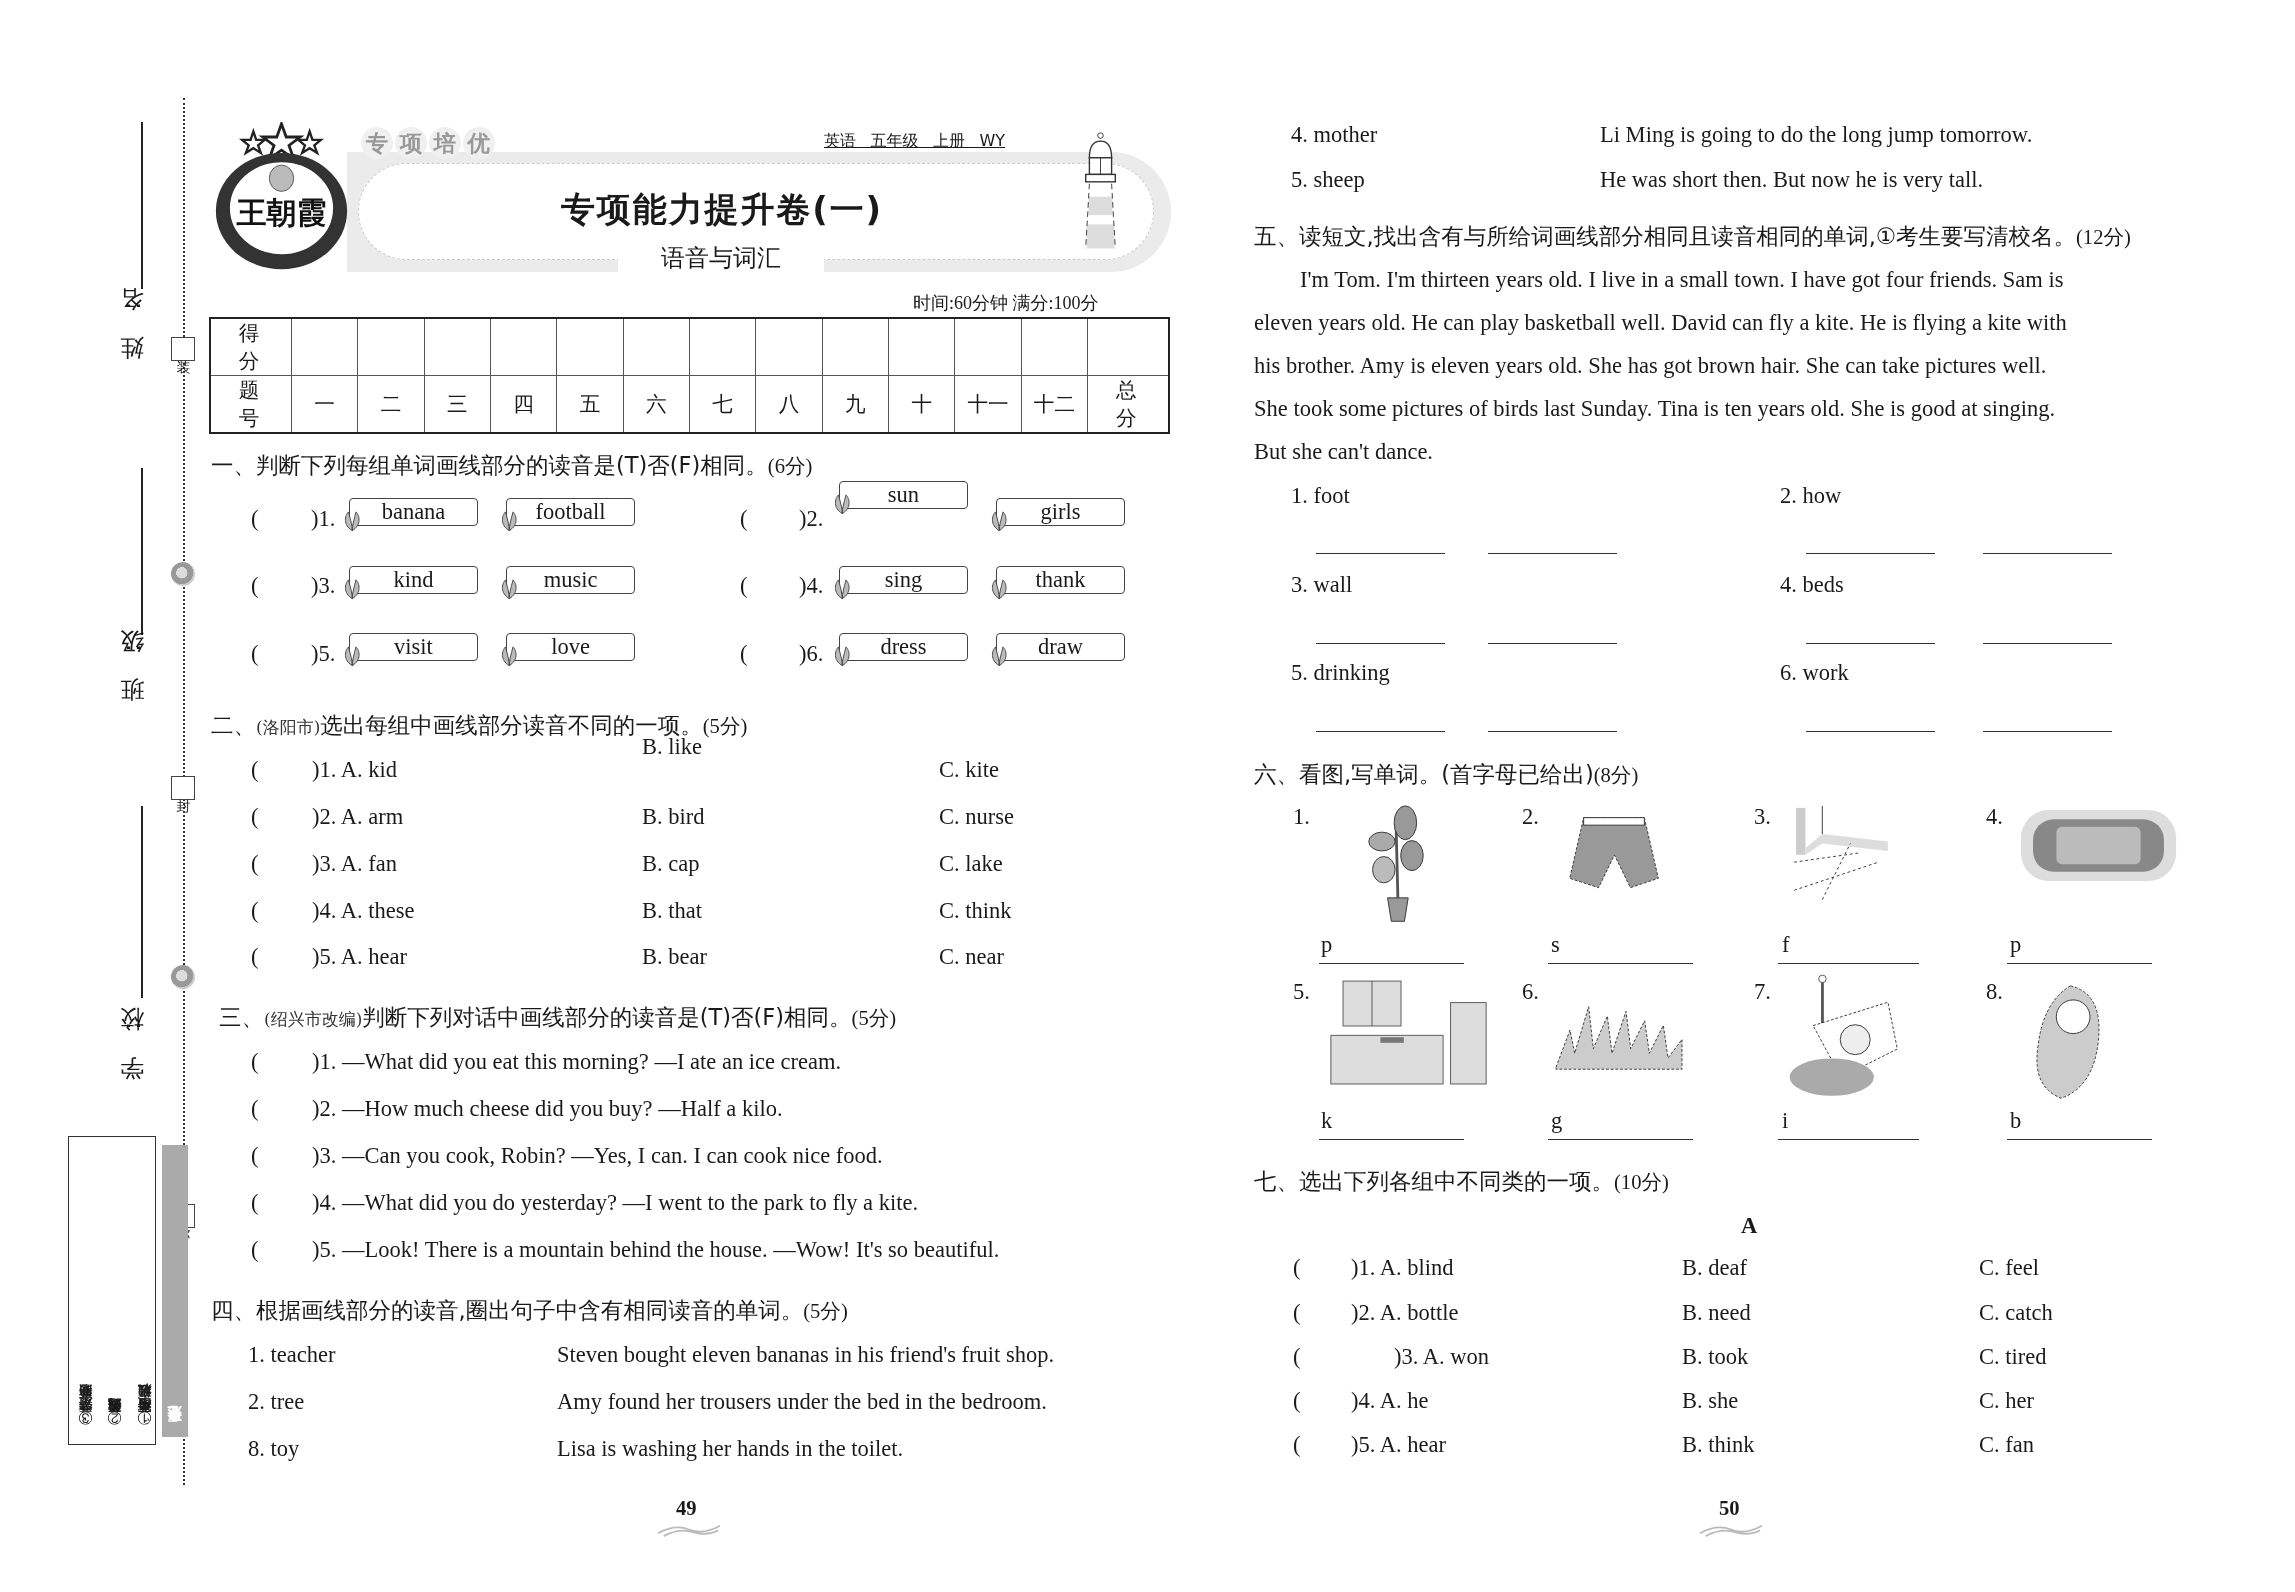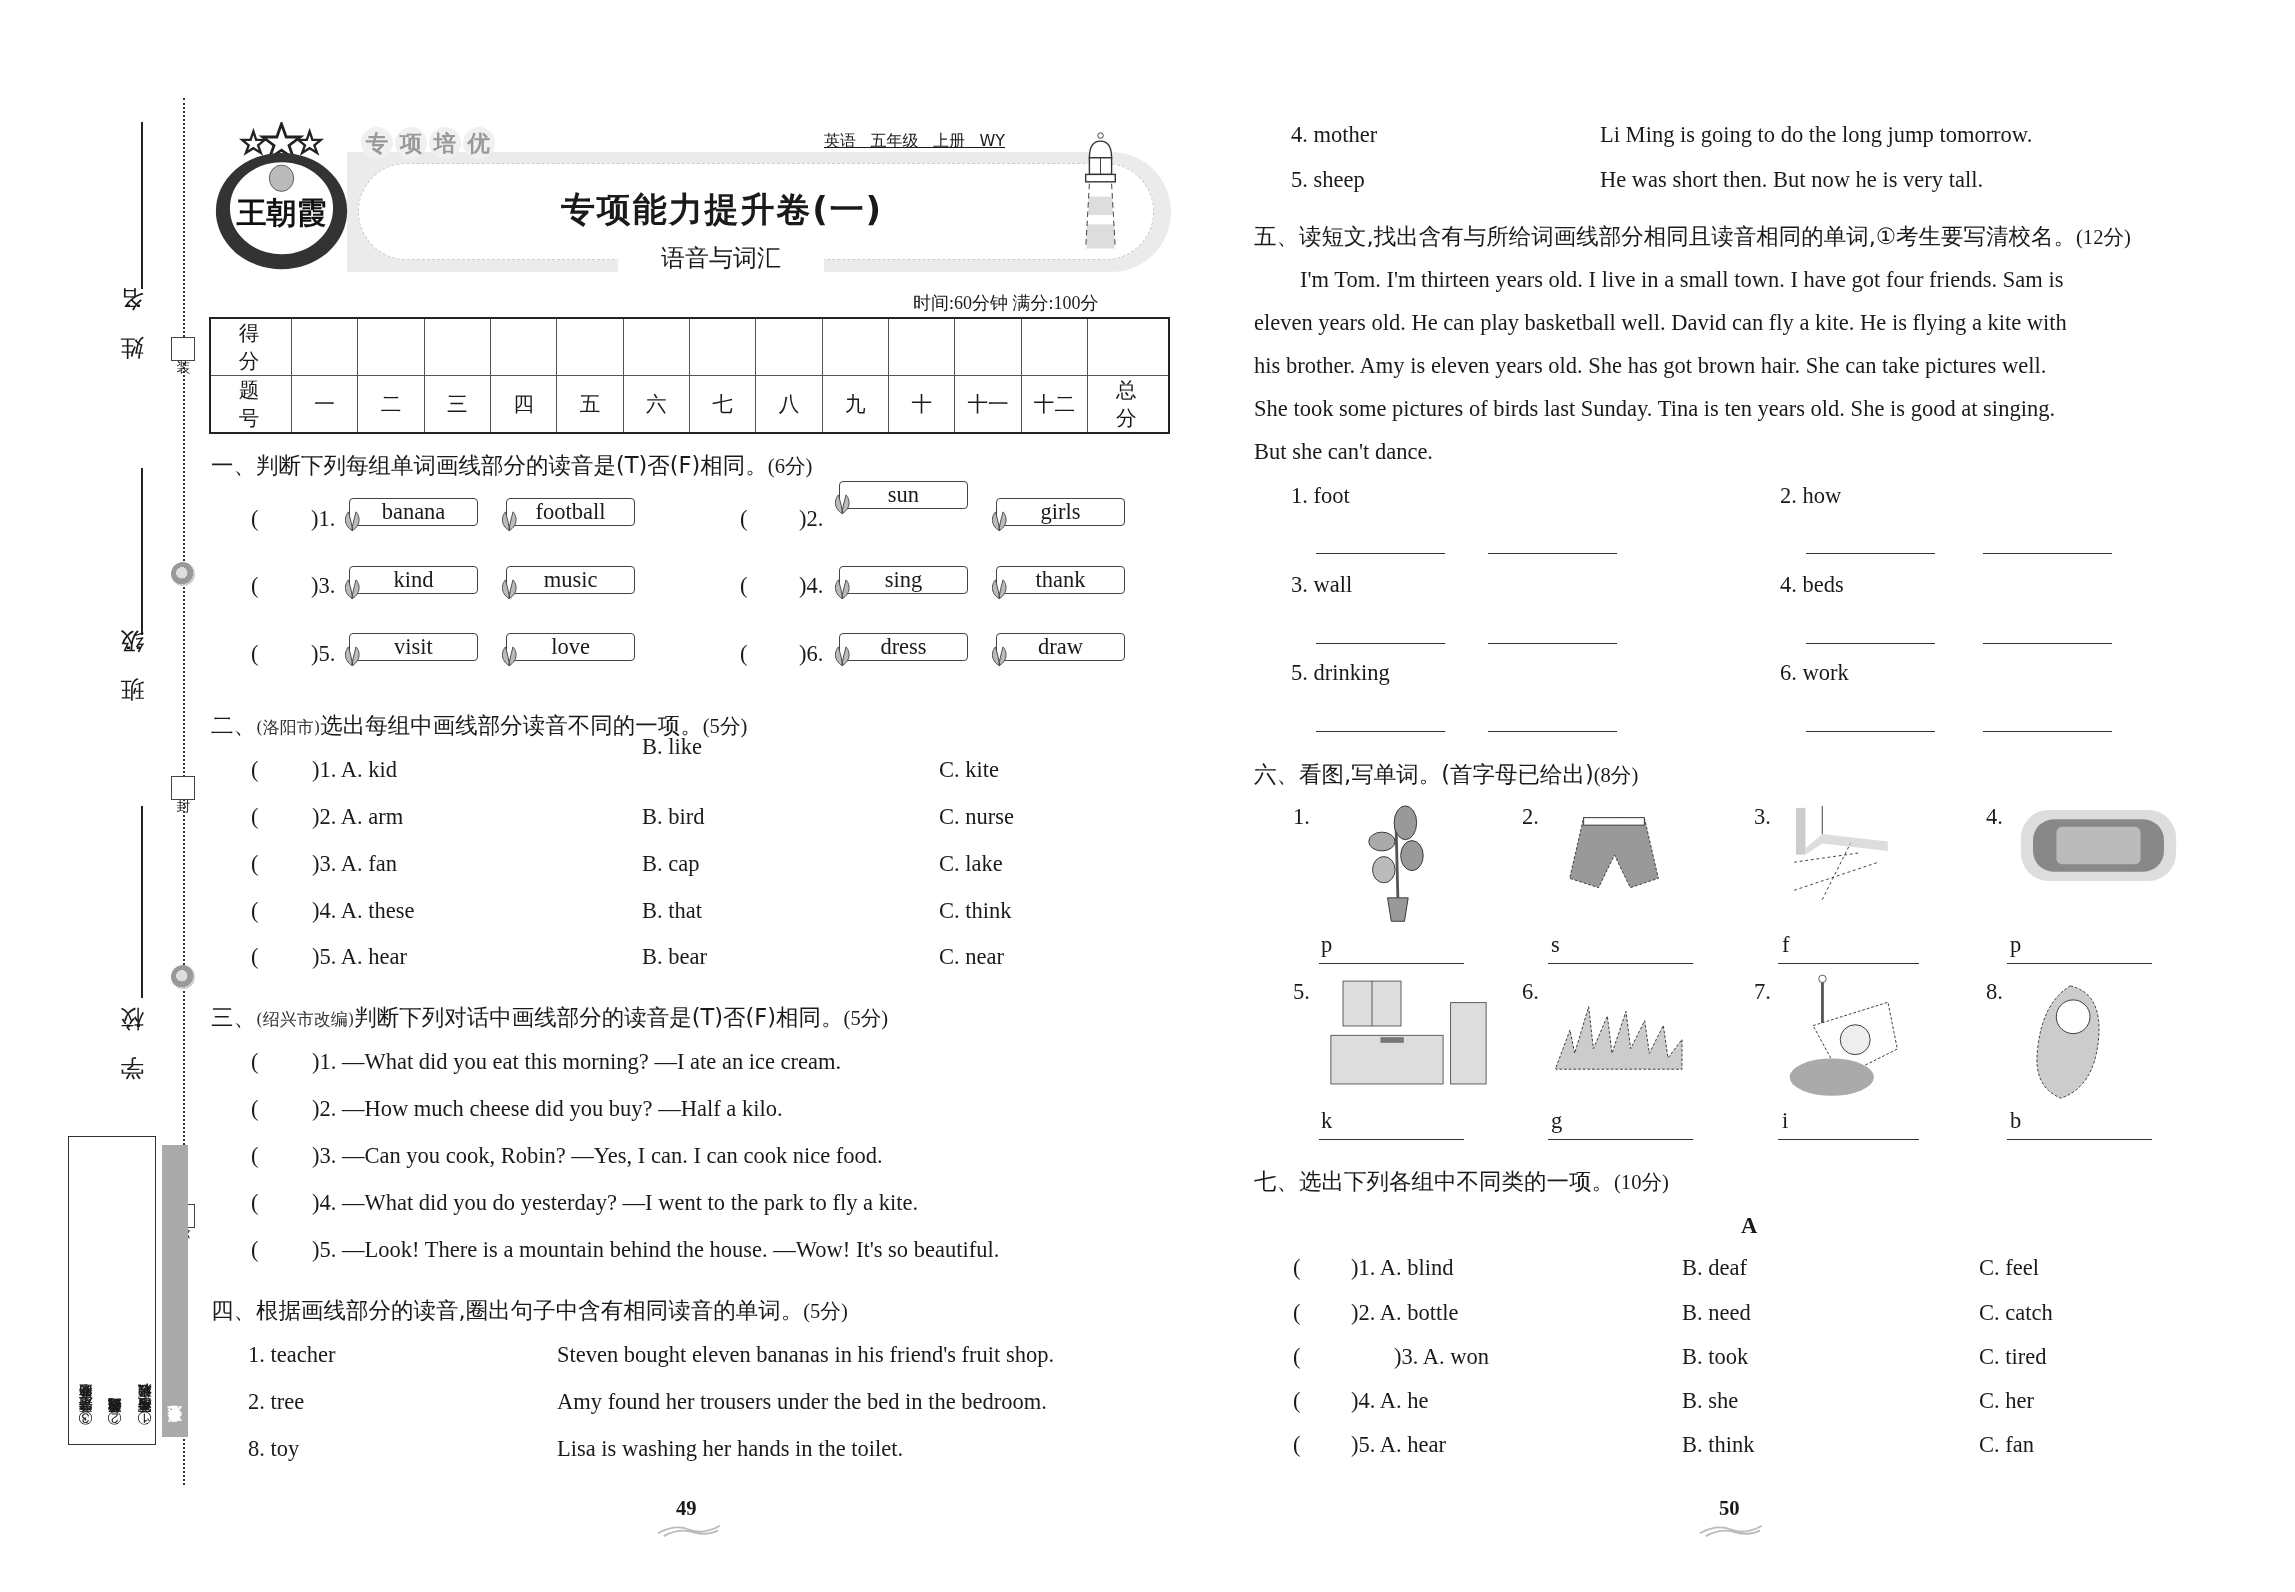--- a/index.html
+++ b/index.html
@@ -264,21 +264,21 @@
   <div class="row" style="left:312px;top:898px">)4. A. these</div>
   <div class="row" style="left:642px;top:898px">B. that</div>
   <div class="row" style="left:939px;top:898px">C. think</div>
 
   <div class="row" style="left:251px;top:944px">(</div>
   <div class="row" style="left:312px;top:944px">)5. A. hear</div>
   <div class="row" style="left:642px;top:944px">B. bear</div>
   <div class="row" style="left:939px;top:944px">C. near</div>
 </div>
 
-<div class="sec" style="left:211px;top:1002px">
+<div class="sec" style="left:219px;top:1002px">
   <span>三、</span><span class="src">(绍兴市改编)</span><span>判断下列对话中画线部分的读音是(T)否(F)相同。</span><span class="pts">(5分)</span>
 </div>
 <div>
   <div class="row" style="left:251px;top:1049px">(</div>
   <div class="row" style="left:312px;top:1049px">)1. —What did you eat this morning? —I ate an ice cream.</div>
   <div class="row" style="left:251px;top:1096px">(</div>
   <div class="row" style="left:312px;top:1096px">)2. —How much cheese did you buy? —Half a kilo.</div>
   <div class="row" style="left:251px;top:1143px">(</div>
   <div class="row" style="left:312px;top:1143px">)3. —Can you cook, Robin? —Yes, I can. I can cook nice food.</div>
   <div class="row" style="left:251px;top:1190px">(</div>

